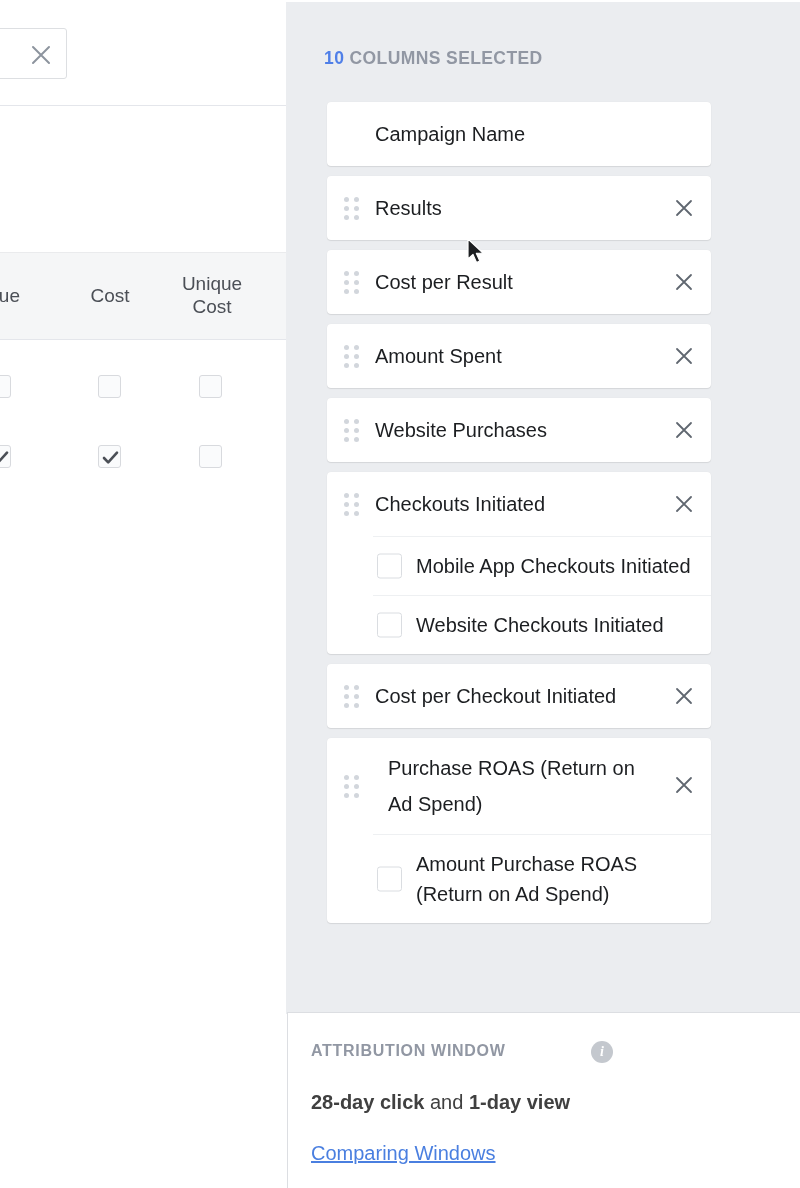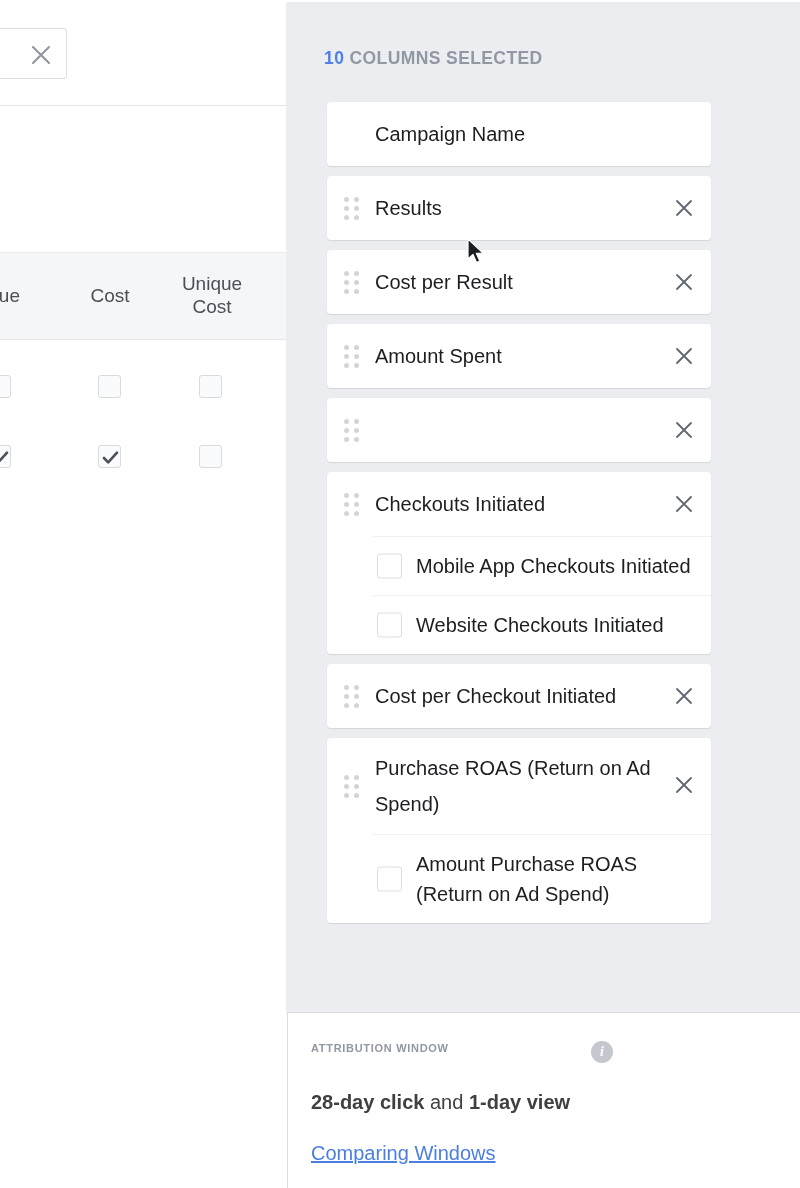--- a/index.html
+++ b/index.html
@@ -197,21 +197,21 @@
     position: absolute;
     left: 287px; top: 1012px;
     width: 513px; height: 176px;
     background: #ffffff;
     border-top: 1px solid #dcdee2;
     border-left: 1px solid #dcdee2;
   }
   .attr-title {
     position: absolute;
     left: 23px; top: 29px;
-    font-size: 11px;
+    font-size: 16px;
     font-weight: bold;
     letter-spacing: 0.7px;
     color: #9197a3;
   }
   .info-icon {
     position: absolute;
     left: 303px; top: 28px;
     width: 22px; height: 22px;
     border-radius: 50%;
     background: #c4c8ce;
@@ -358,20 +358,21 @@
       <div class="card">
         <div class="card-main">
           <div class="drag">
             <span class="dot r0 cA"></span>
               <span class="dot r0 cB"></span>
             <span class="dot r1 cA"></span>
               <span class="dot r1 cB"></span>
             <span class="dot r2 cA"></span>
               <span class="dot r2 cB"></span>
           </div>
+          <div class="card-title">Website Purchases</div>
           <div class="card-x">
             <svg width="22" height="22" viewBox="0 0 22 22">
               <path d="M4 4 L18 18 M18 4 L4 18" stroke="#606770" stroke-width="1.8" stroke-linecap="round" fill="none"></path>
             </svg>
           </div>
         </div>
       </div>
 
       <div class="card">
         <div class="card-main">
@@ -413,21 +414,21 @@
           <div class="card-title">Cost per Checkout Initiated</div>
           <div class="card-x">
             <svg width="22" height="22" viewBox="0 0 22 22">
               <path d="M4 4 L18 18 M18 4 L4 18" stroke="#606770" stroke-width="1.8" stroke-linecap="round" fill="none"></path>
             </svg>
           </div>
         </div>
       </div>
 
       <div class="card multiline">
-        <div class="card-main" style="min-height:86px;">
+        <div class="card-main" style="min-height:86px;padding-left:13px;">
           <div class="drag">
             <span class="dot r0 cA"></span>
               <span class="dot r0 cB"></span>
             <span class="dot r1 cA"></span>
               <span class="dot r1 cB"></span>
             <span class="dot r2 cA"></span>
               <span class="dot r2 cB"></span>
           </div>
           <div class="card-title" style="padding-right:58px; line-height:36px;">Purchase ROAS (Return on Ad Spend)</div>
           <div class="card-x">

